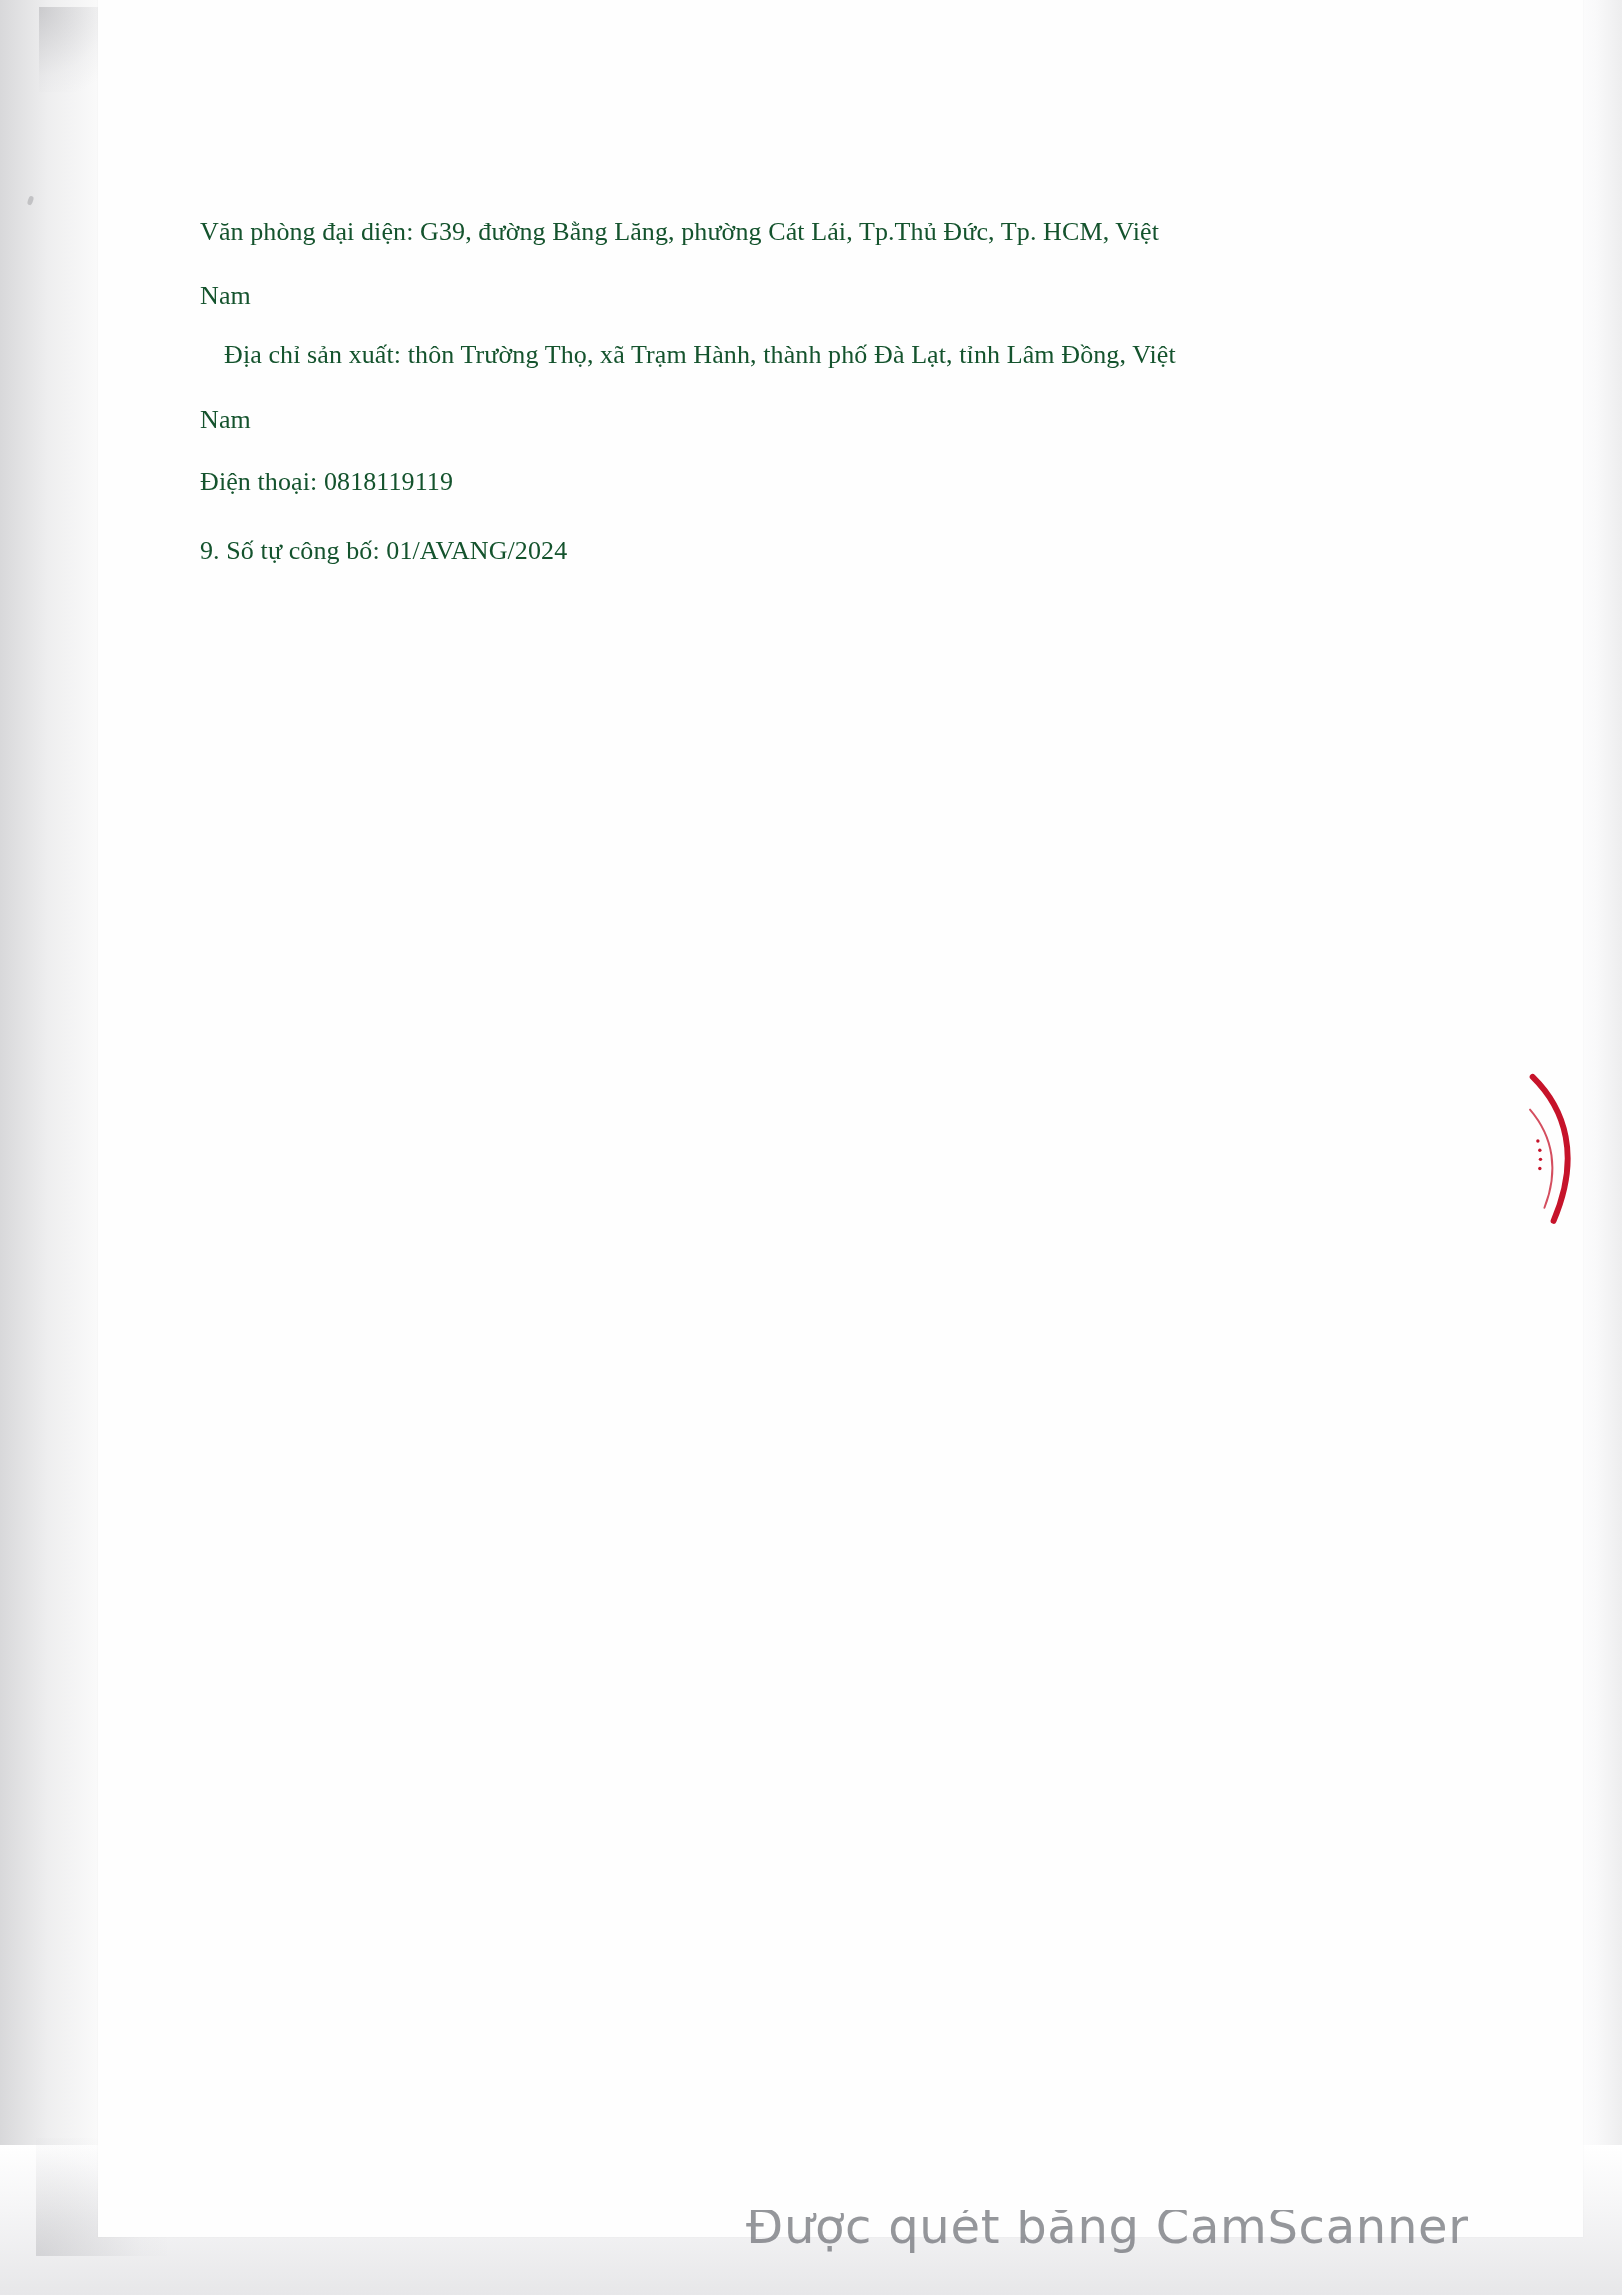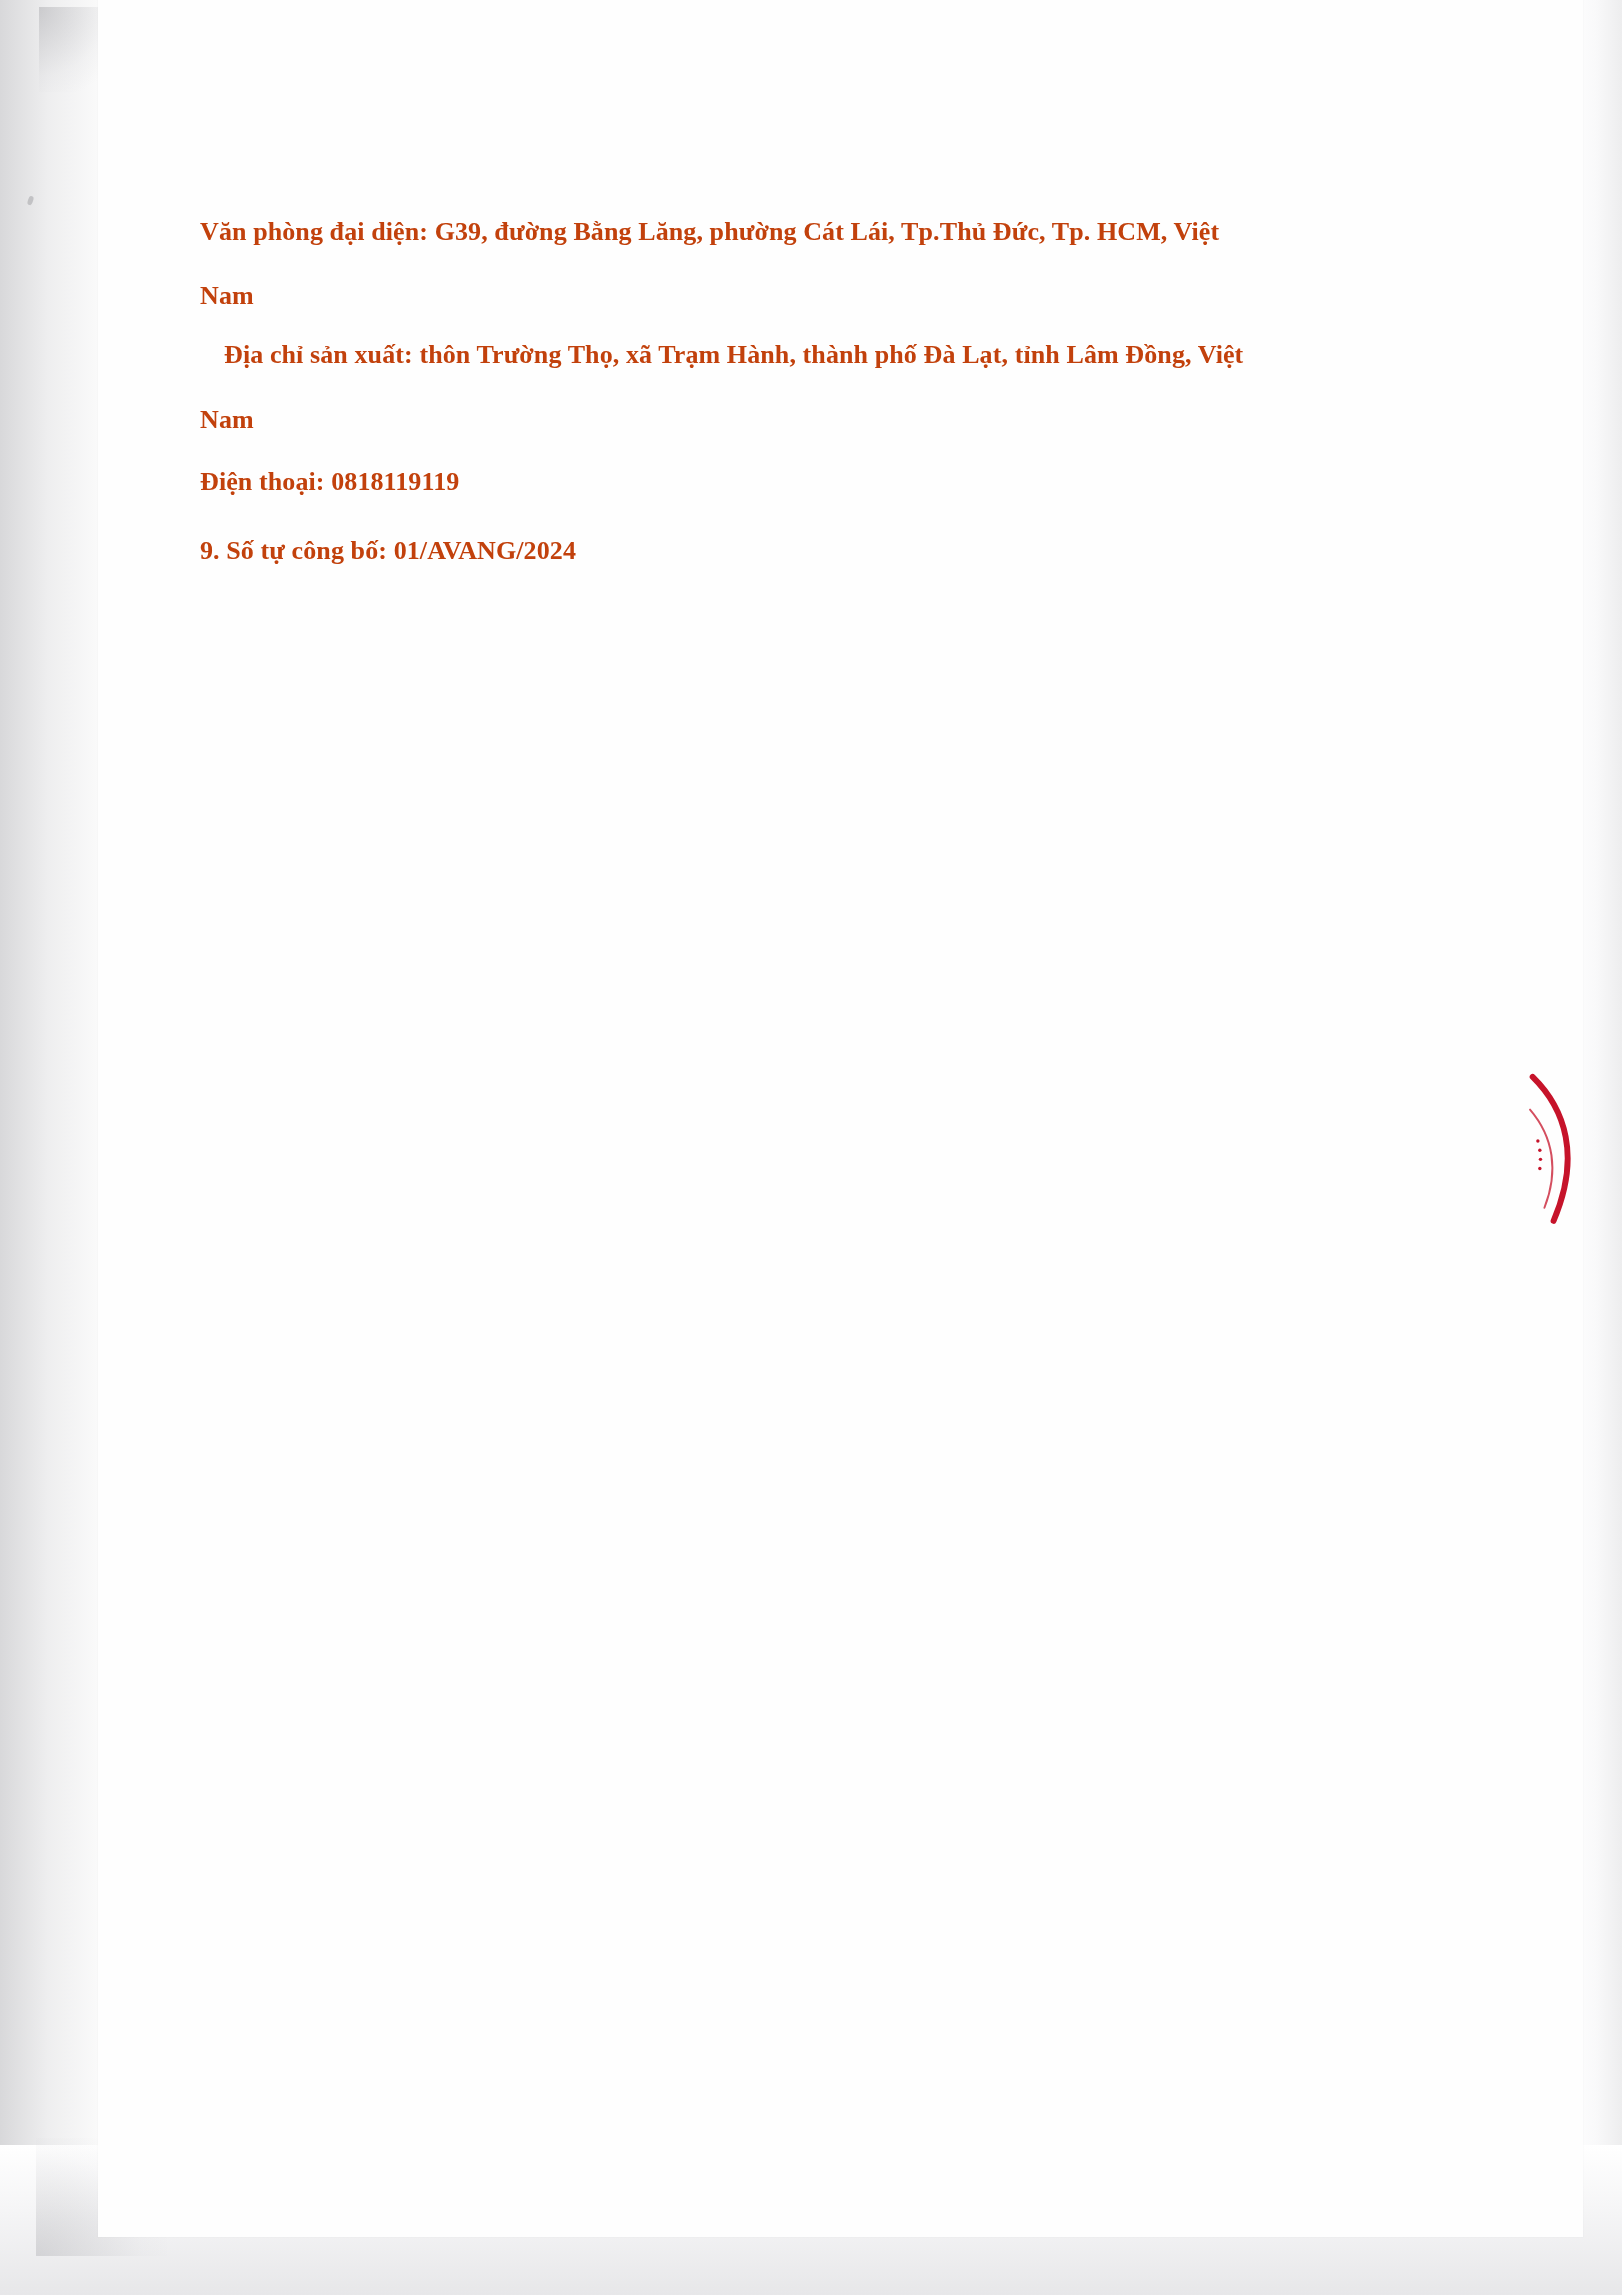--- a/index.html
+++ b/index.html
@@ -96,22 +96,22 @@
   .textblock {
     position: absolute;
     left: 200px;
     top: 219px;
     width: 1243px;
   }
 
   .line {
     font-family: "Liberation Serif", serif;
     font-size: 26px;
-    font-weight: 700;
-    color: #c2410c;
+    font-weight: 400;
+    color: #14532d;
     line-height: 1.0;
     letter-spacing: 0.1px;
     white-space: pre-wrap;
   }
 
   
   .l1 { position: absolute; left: 0px;  top: 0px;   width: 1236px; }
   .l2 { position: absolute; left: 0px;  top: 64px;  width: 393px; }
   .l3 { position: absolute; left: 0px;  top: 123px; width: 1236px; margin-left: 24px; }
   .l4 { position: absolute; left: 0px;  top: 188px; width: 393px; }
@@ -178,15 +178,18 @@
     <svg width="79" height="157" viewBox="0 0 120 240" xmlns="http://www.w3.org/2000/svg">
       <path d="M22 6 C 72 55, 96 128, 54 226" fill="none" stroke="#c6132a" stroke-width="9" stroke-linecap="round"></path>
       <path d="M18 56 C 54 98, 62 150, 40 206" fill="none" stroke="#c6132a" stroke-width="3" stroke-linecap="round" opacity="0.75"></path>
       <circle cx="30" cy="104" r="2.6" fill="#c6132a"></circle>
       <circle cx="33" cy="118" r="2.6" fill="#c6132a"></circle>
       <circle cx="34" cy="132" r="2.6" fill="#c6132a"></circle>
       <circle cx="33" cy="146" r="2.6" fill="#c6132a"></circle>
     </svg>
   </div>
 
+  <div class="watermark">
+    <div class="watermark-text">Được quét bằng CamScanner</div>
+  </div>
 
 </div>
 
 
 </body></html>

